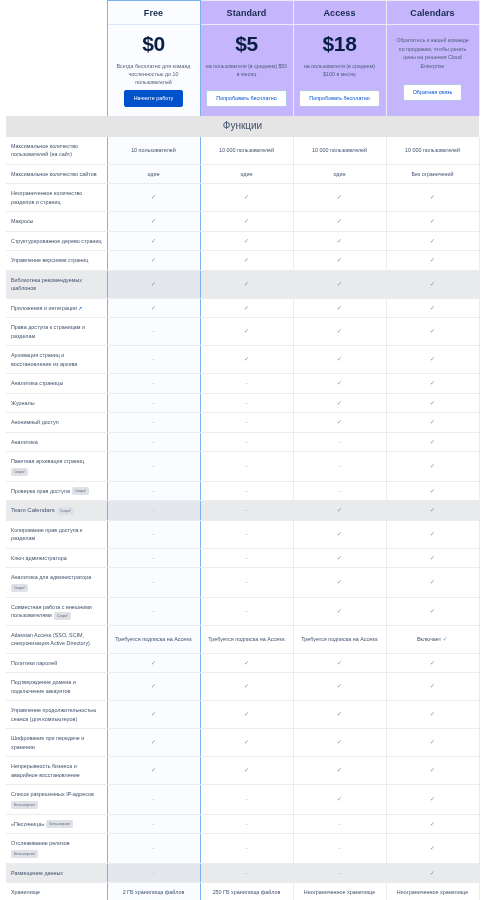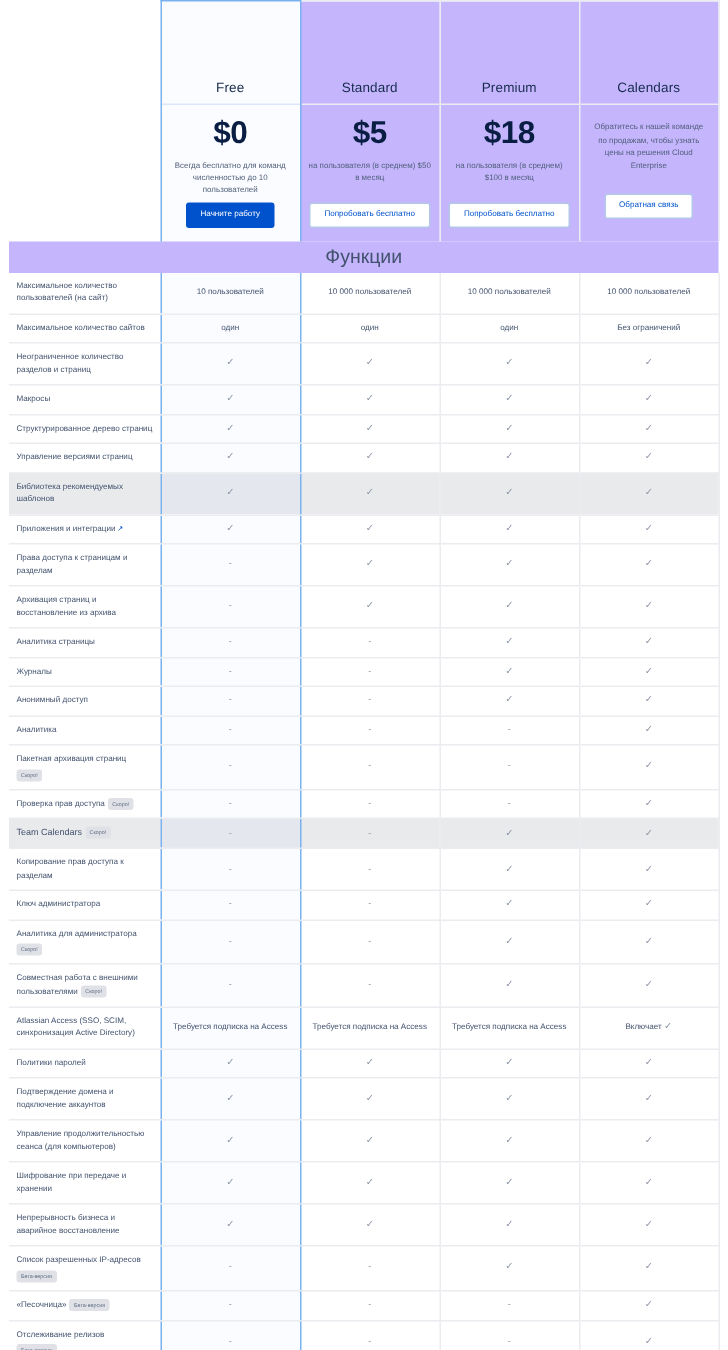--- a/index.html
+++ b/index.html
@@ -34,26 +34,25 @@
   }
   .plan-head.last { border-right: 1px solid #ebecf0; }
   .plan-head.featured {
     border-left: 1px solid #7ab2f0;
     border-right: 1px solid #7ab2f0;
     border-top: 1px solid #7ab2f0;
     background: #fafcff;
   }
   .plan-name {
     font-size: 9px;
-    font-weight: normal;
+    font-weight: bold;
     color: #172b4d;
     padding: 7px 2px 6px 2px;
     border-bottom: 1px solid #ebecf0;
     letter-spacing: .1px;
-    margin-top: 45px;
   }
   .featured .plan-name { border-bottom: 1px solid #dbe7f8; }
   .plan-body { padding: 7px 4px 9px 4px; min-height: 78px; }
   .price {
     font-size: 21px;
     font-weight: bold;
     color: #091e42;
     line-height: 24px;
     letter-spacing: -.4px;
   }
@@ -80,23 +79,23 @@
     border-radius: 2px;
     margin-top: 4px;
     white-space: nowrap;
     cursor: pointer;
   }
   .cta.primary { background: #0052cc; color: #ffffff; border: 1px solid #0052cc; }
   .cta.ghost   { background: #ffffff; color: #0052cc; border: 1px solid #b3c8e8; }
 
   
   tr.section td {
-    background: #c4b5fd;
+    background: #e5e5e5;
     text-align: center;
-    font-size: 13px;
+    font-size: 10px;
     color: #42526e;
     padding: 6px 0;
     border: none;
   }
 
   
   tbody td {
     border-bottom: 1px solid #ebecf0;
     font-size: 5.4px;
     line-height: 8.5px;
@@ -170,21 +169,21 @@
         <td class="plan-head">
           <div class="plan-name">Standard</div>
           <div class="plan-body">
             <div class="price">$5</div>
             <div class="price-note">на пользователя (в среднем)
 $50 в месяц</div>
             <span class="cta ghost">Попробовать бесплатно</span>
           </div>
         </td>
         <td class="plan-head">
-          <div class="plan-name">Premium</div>
+          <div class="plan-name">Access</div>
           <div class="plan-body">
             <div class="price">$18</div>
             <div class="price-note">на пользователя (в среднем)
 $100 в месяц</div>
             <span class="cta ghost">Попробовать бесплатно</span>
           </div>
         </td>
         <td class="plan-head last">
           <div class="plan-name">Calendars</div>
           <div class="plan-body">

